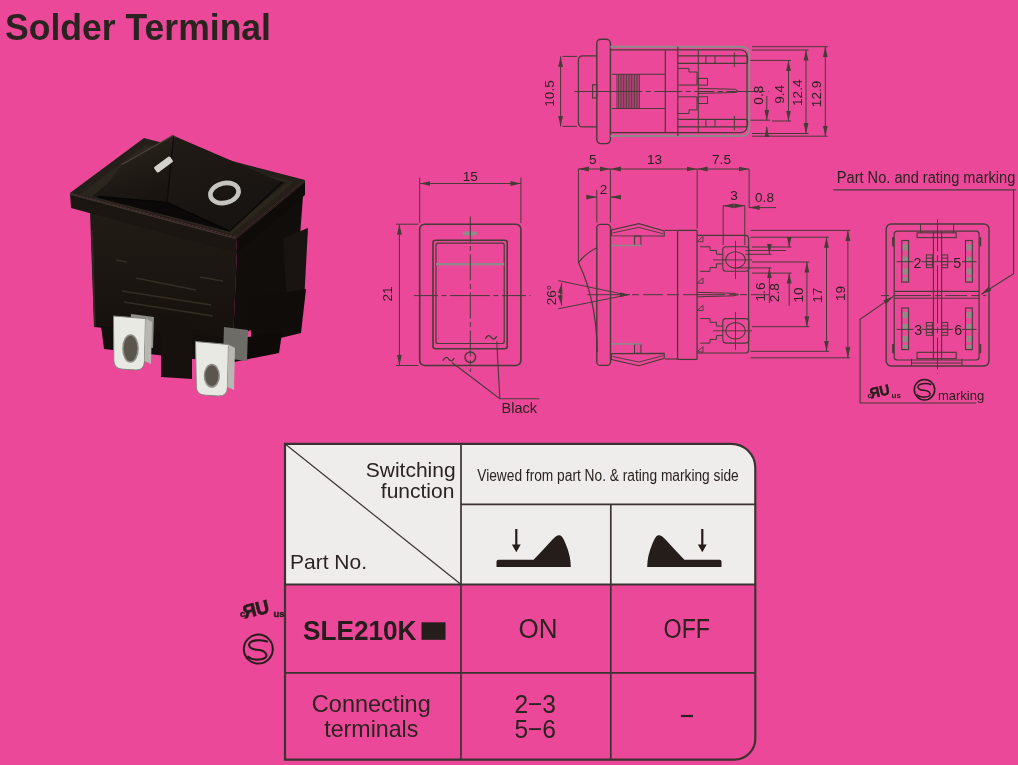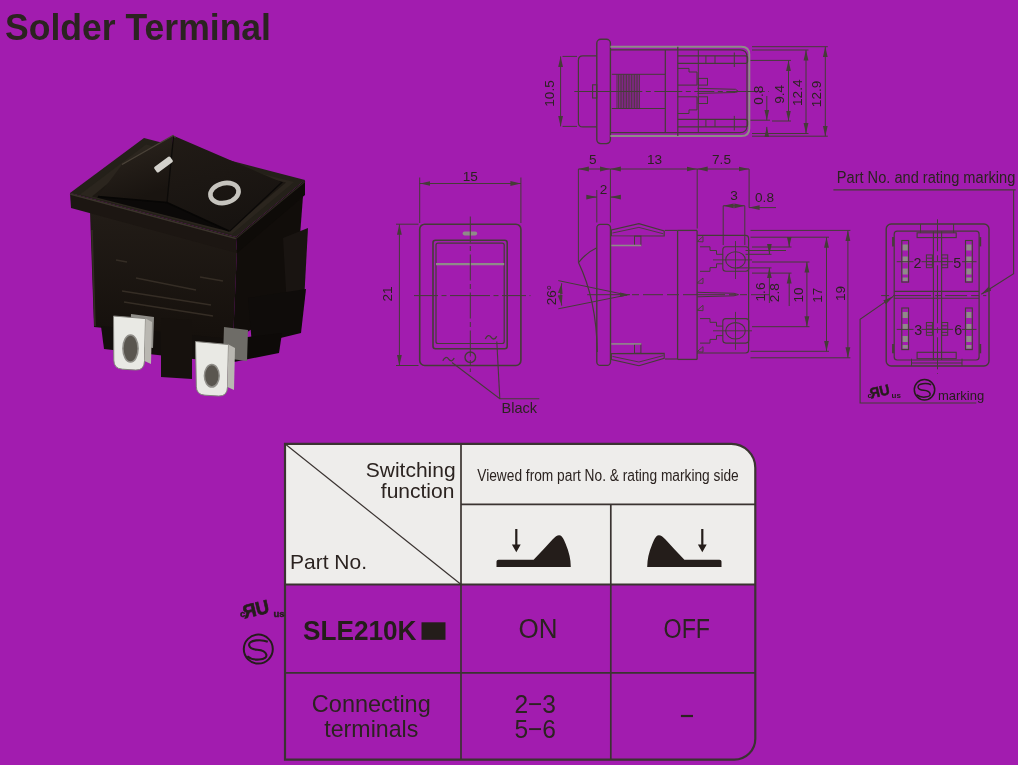--- a/index.html
+++ b/index.html
@@ -1,16 +1,16 @@
 <!DOCTYPE html>
 <html><head>
 <meta charset="utf-8">
 <style>
 html,body{margin:0;padding:0;background:#ffffff;}
-#page{position:relative;width:1018px;height:765px;overflow:hidden;background:#a21caf;
+#page{position:relative;width:1018px;height:765px;overflow:hidden;background:#ec4899;
   font-family:"Liberation Sans",sans-serif;}
 #page svg{position:absolute;top:0;left:0;}
 </style>
 </head>
 <body>
 <div id="page">
 <svg width="1018" height="765" viewBox="0 0 1018 765">
 <defs>
 <marker id="ar" viewBox="0 0 10 6" refX="10" refY="3" markerWidth="10.5" markerHeight="6.3" orient="auto-start-reverse" markerUnits="userSpaceOnUse">
   <path d="M0,0.7 L10,3 L0,5.3 z" fill="#453c37"></path>

